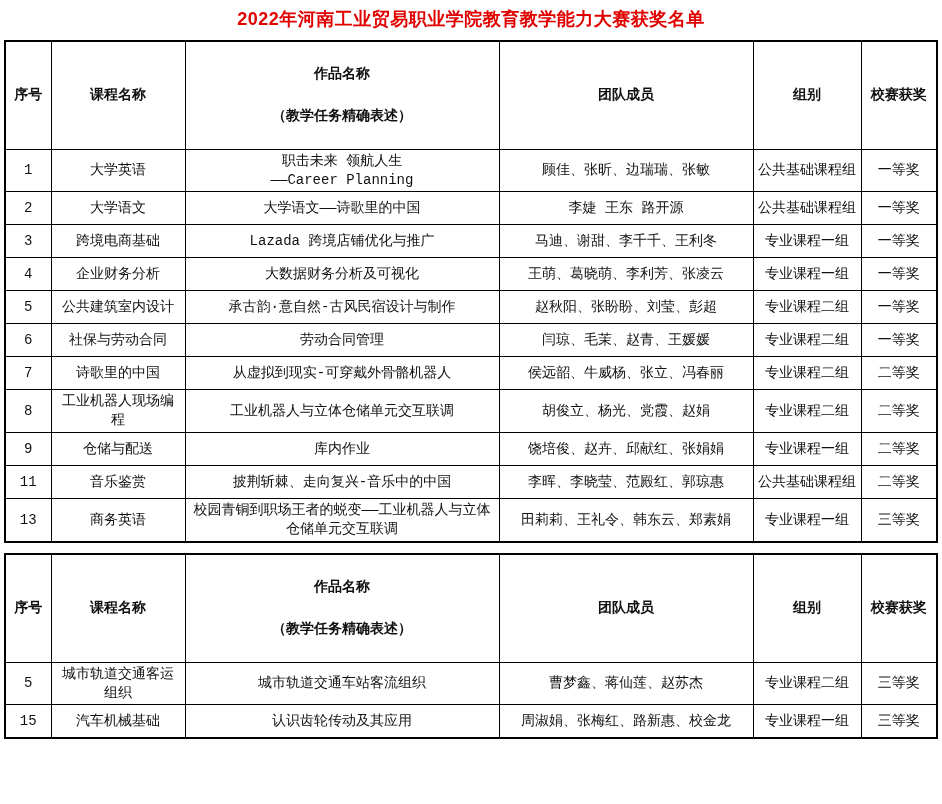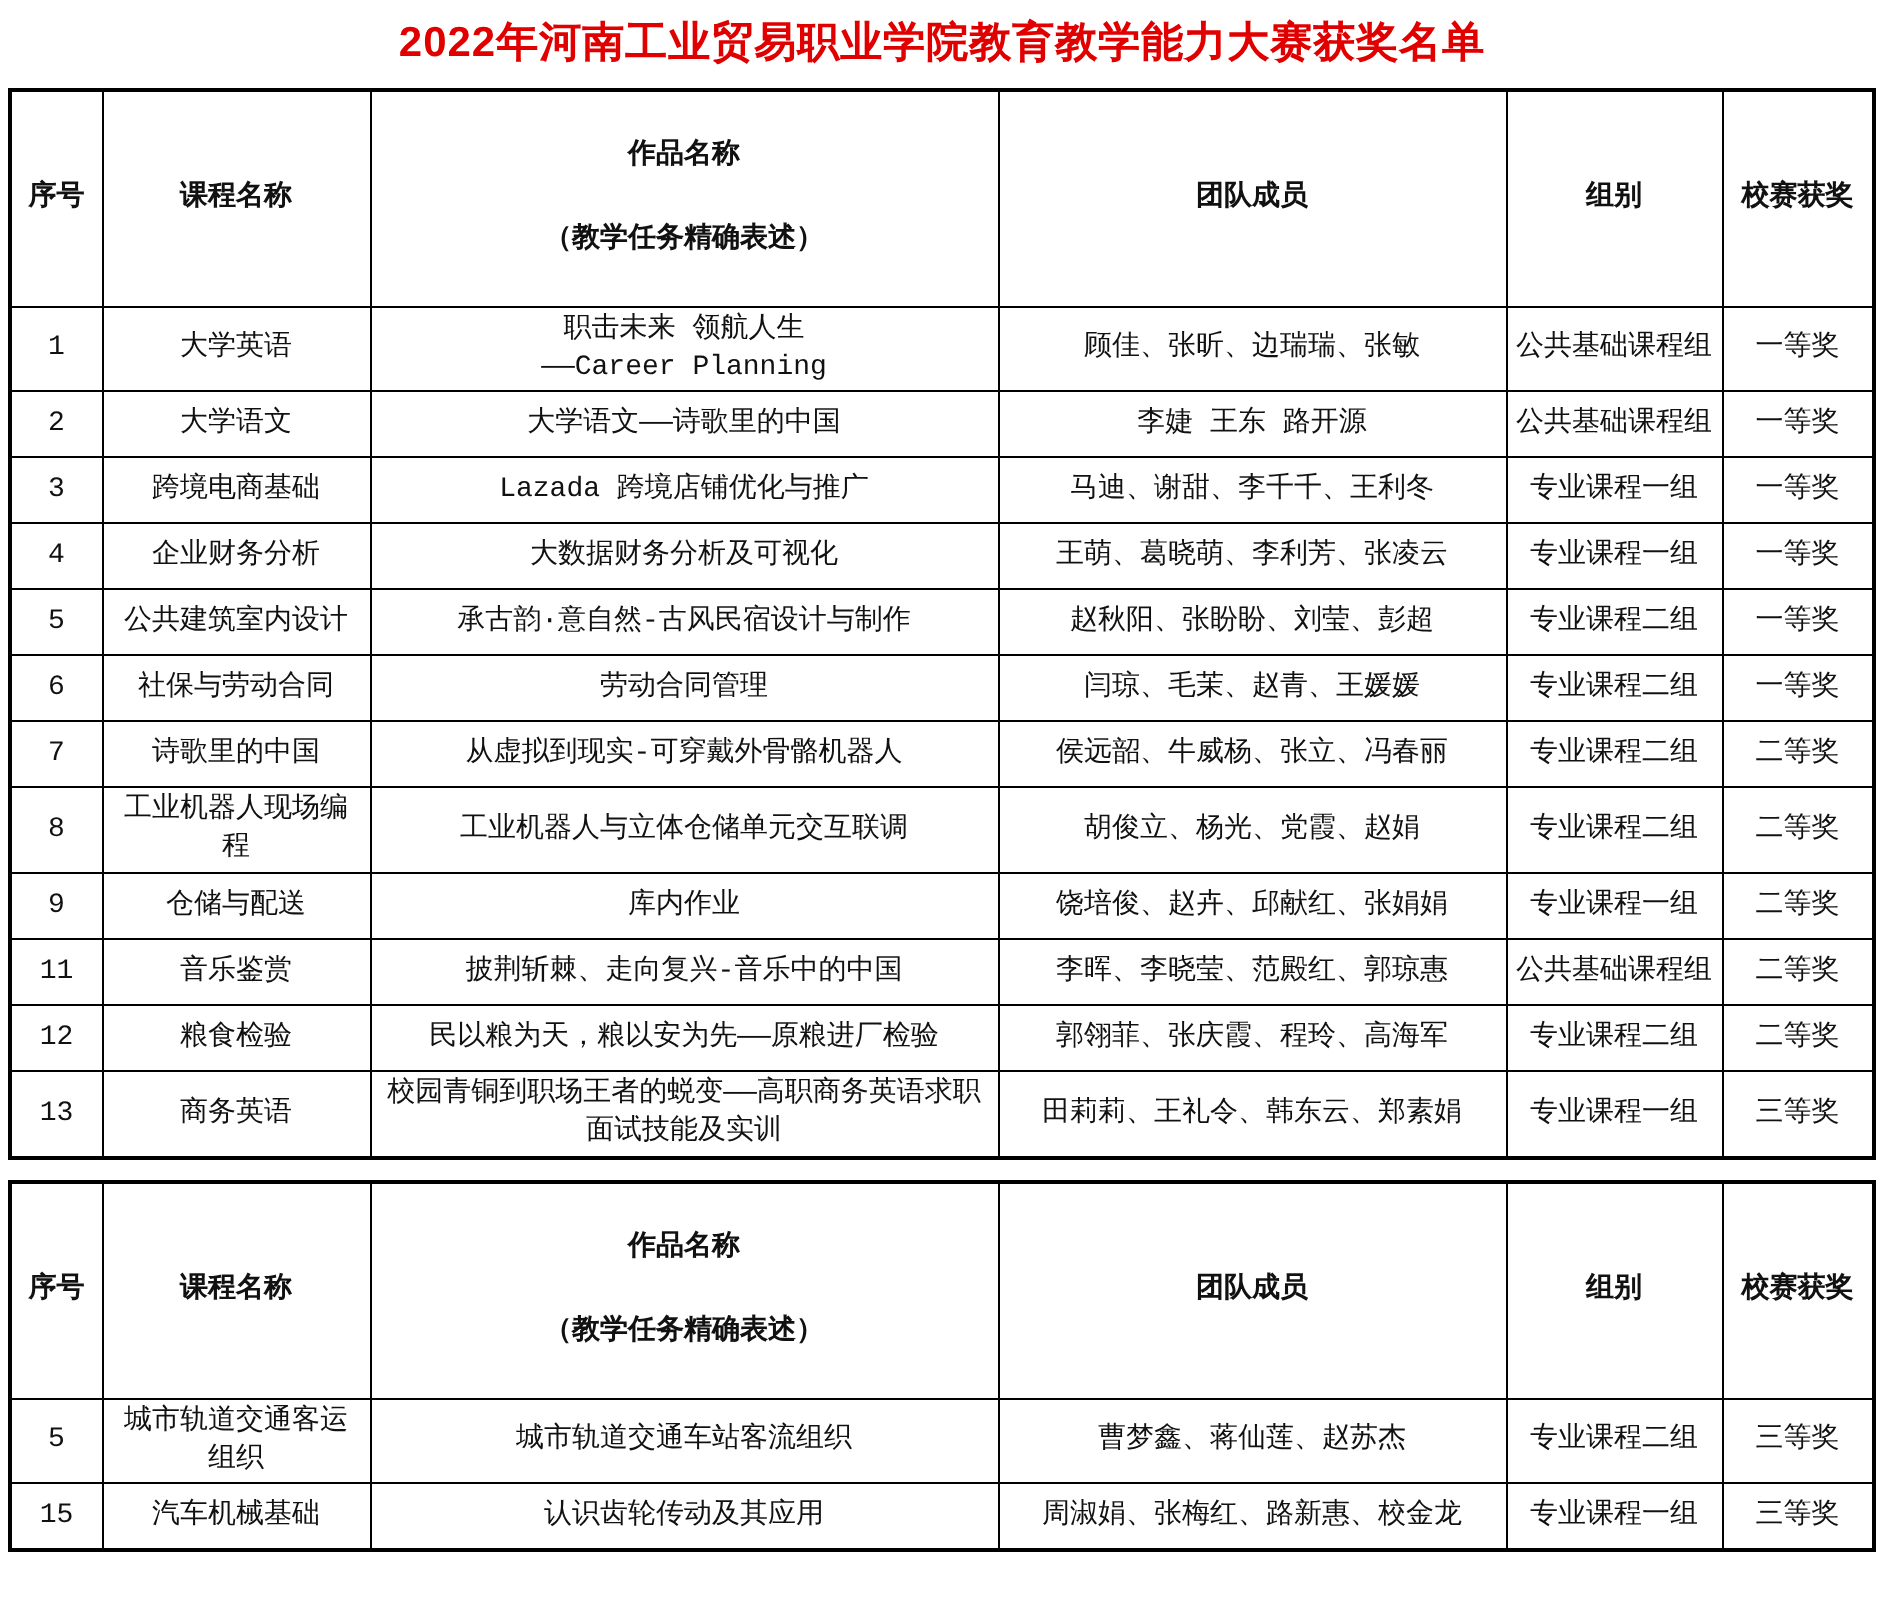--- a/index.html
+++ b/index.html
@@ -11,21 +11,21 @@
   html,body{margin:0;padding:0;background:#ffffff;}
   body{
     width:942px;height:804px;overflow:hidden;
     font-family:"Liberation Mono","DejaVu Sans Mono","Liberation Serif",serif;
     color:var(--text-color);
   }
   .page{width:942px;}
   .doc-title{
     font-family:"Liberation Sans","DejaVu Sans",sans-serif;
     font-weight:bold;
-    font-size:21px;
+    font-size:18px;
     color:var(--title-color);
     text-align:center;
     margin:7px 0 9px 0;
     letter-spacing:0.5px;
   }
   table.awards{
     border-collapse:collapse;
     table-layout:fixed;
     width:934px;
     margin:0 auto 10px auto;
@@ -161,31 +161,23 @@
         </tr>
         <tr>
           <td>11</td>
           <td>音乐鉴赏</td>
           <td>披荆斩棘、走向复兴-音乐中的中国</td>
           <td>李晖、李晓莹、范殿红、郭琼惠</td>
           <td>公共基础课程组</td>
           <td>二等奖</td>
         </tr>
         <tr>
-          <td>12</td>
-          <td>粮食检验</td>
-          <td>民以粮为天，粮以安为先——原粮进厂检验</td>
-          <td>郭翎菲、张庆霞、程玲、高海军</td>
-          <td>专业课程二组</td>
-          <td>二等奖</td>
-        </tr>
-        <tr>
           <td>13</td>
           <td>商务英语</td>
-          <td>校园青铜到职场王者的蜕变——高职商务英语求职面试技能及实训</td>
+          <td>校园青铜到职场王者的蜕变——工业机器人与立体仓储单元交互联调</td>
           <td>田莉莉、王礼令、韩东云、郑素娟</td>
           <td>专业课程一组</td>
           <td>三等奖</td>
         </tr>
       </tbody>
   </table>
 
   <table class="awards">
     <colgroup>
       <col class="col-no">

